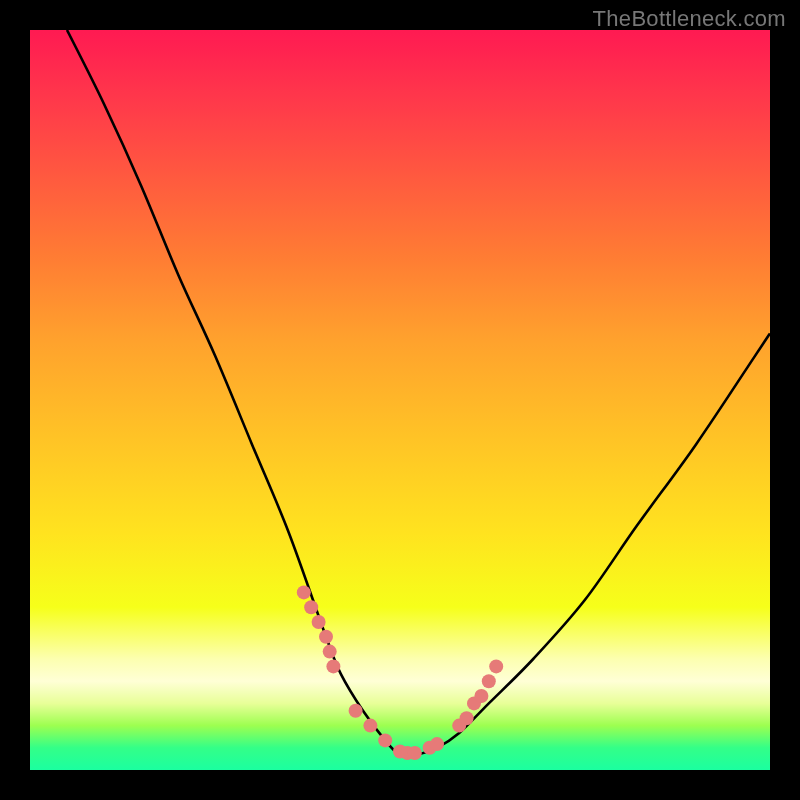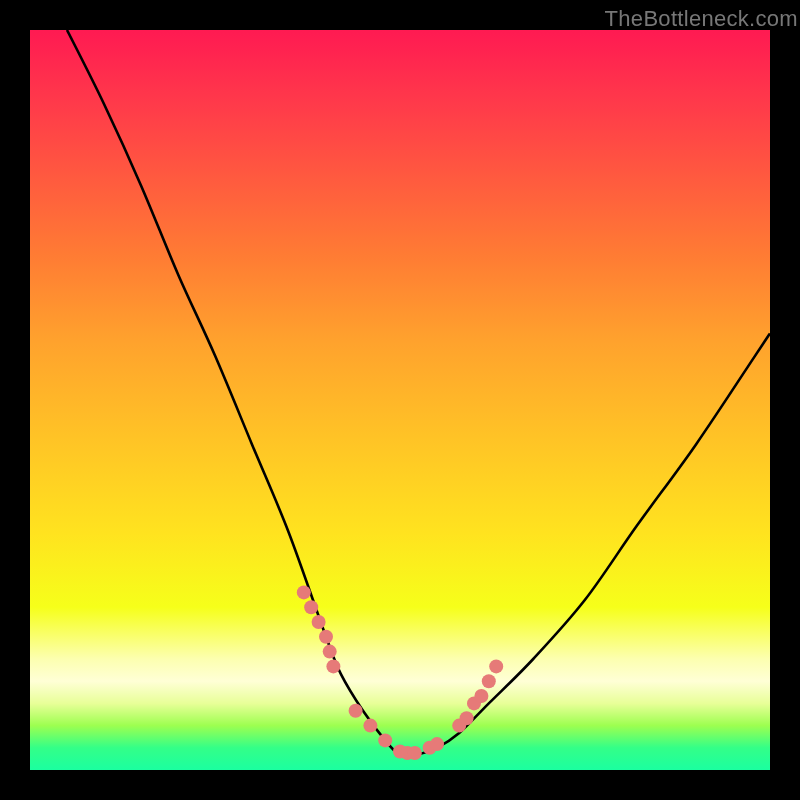--- a/index.html
+++ b/index.html
@@ -45,21 +45,21 @@
     position: absolute;
     left: 0;
     top: 0;
     width: 740px;
     height: 740px;
     pointer-events: none;
   }
   .watermark {
     position: absolute;
     top: 6px;
-    right: 2px;
+    right: 14px;
     color: #777;
     font-size: 22px;
     letter-spacing: 0.3px;
     user-select: none;
   }
 </style>
 </head>
 <body>
 
 <div class="frame">

